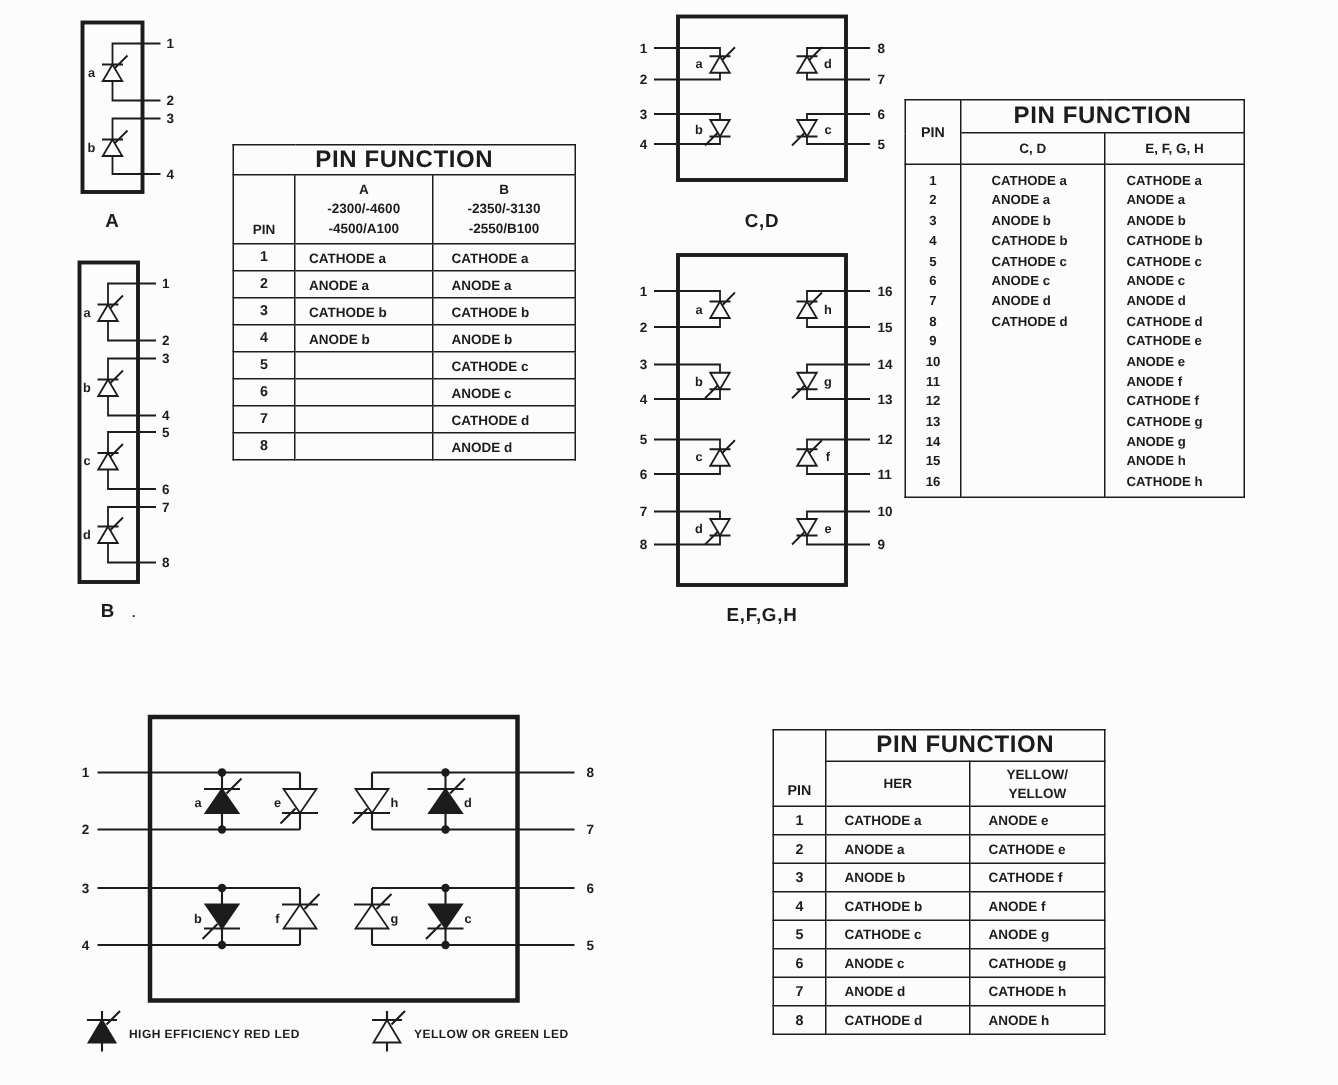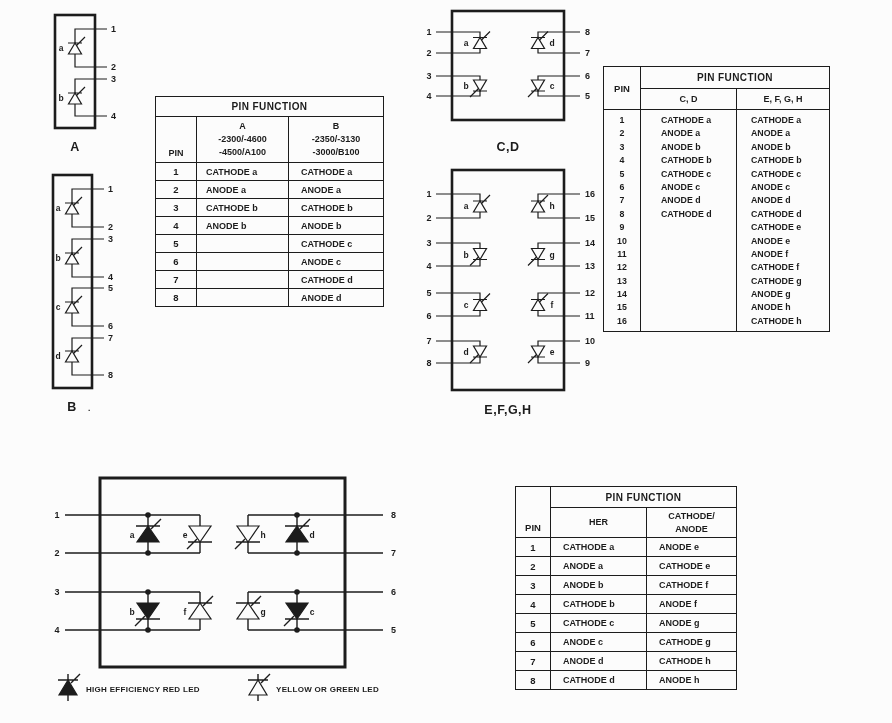--- a/index.html
+++ b/index.html
@@ -13,21 +13,21 @@
   .box3{fill:none;stroke:#1c1c1c;stroke-width:3;}
   .tri-o{fill:#fcfcfc;stroke:#1c1c1c;stroke-width:1.2;}
   .tri-f{fill:#1c1c1c;stroke:#1c1c1c;stroke-width:1.2;}
   .dot{fill:#1c1c1c;}
   .pin-num{font-size:9px;font-weight:700;}
   .ltr{font-size:8.5px;font-weight:700;}
   .pkg-label{font-size:12.5px;font-weight:700;letter-spacing:.5px;}
   .legend-text{font-size:8px;font-weight:700;letter-spacing:.3px;}
   .tbl{position:absolute;border-collapse:collapse;table-layout:fixed;background:transparent;}
   .tbl td{border:1.7px solid #1c1c1c;font-weight:700;padding:0;overflow:hidden;}
-  .t-title{font-size:10px;text-align:center;letter-spacing:.4px;}
+  .t-title{font-size:16px;text-align:center;letter-spacing:.4px;}
   .t-sub{font-size:9px;text-align:center;line-height:13px;}
   .t-pin{font-size:9.5px;text-align:center;}
   .t-val{font-size:9px;}
   .vb{vertical-align:bottom;}
   .vt{vertical-align:top;}
   .ln{height:13.4px;line-height:13.4px;font-size:8.8px;white-space:nowrap;}
   .ctr{text-align:center;}
 </style>
 </head>
 <body>
@@ -298,21 +298,21 @@
             <div style="padding-bottom:2px;">PIN</div>
           </td>
       <td class="t-sub">
         <div>A</div>
             <div>-2300/-4600</div>
             <div>-4500/A100</div>
       </td>
       <td class="t-sub">
         <div>B</div>
             <div>-2350/-3130</div>
-            <div>-3000/B100</div>
+            <div>-2550/B100</div>
       </td>
     </tr>
     <tr style="height:18px;">
           <td class="t-pin">1</td>
           <td class="t-val" style="padding-left:9px;">CATHODE a</td>
           <td class="t-val" style="padding-left:12px;">CATHODE a</td>
         </tr>
     <tr style="height:18px;">
           <td class="t-pin">2</td>
           <td class="t-val" style="padding-left:9px;">ANODE a</td>
@@ -434,22 +434,22 @@
     <tbody>
         <tr style="height:21px;">
       <td class="t-pin vb" rowspan="2">
             <div style="padding-bottom:4px;">PIN</div>
           </td>
       <td class="t-title" colspan="2">PIN FUNCTION</td>
     </tr>
     <tr style="height:30px;">
       <td class="t-sub">HER</td>
       <td class="t-sub">
-        <div>CATHODE/</div>
-            <div>ANODE</div>
+        <div>YELLOW/</div>
+            <div>YELLOW</div>
       </td>
     </tr>
     <tr style="height:19px;">
           <td class="t-pin">1</td>
           <td class="t-val" style="padding-left:12px;">CATHODE a</td>
           <td class="t-val" style="padding-left:12px;">ANODE e</td>
         </tr>
     <tr style="height:19px;">
           <td class="t-pin">2</td>
           <td class="t-val" style="padding-left:12px;">ANODE a</td>

